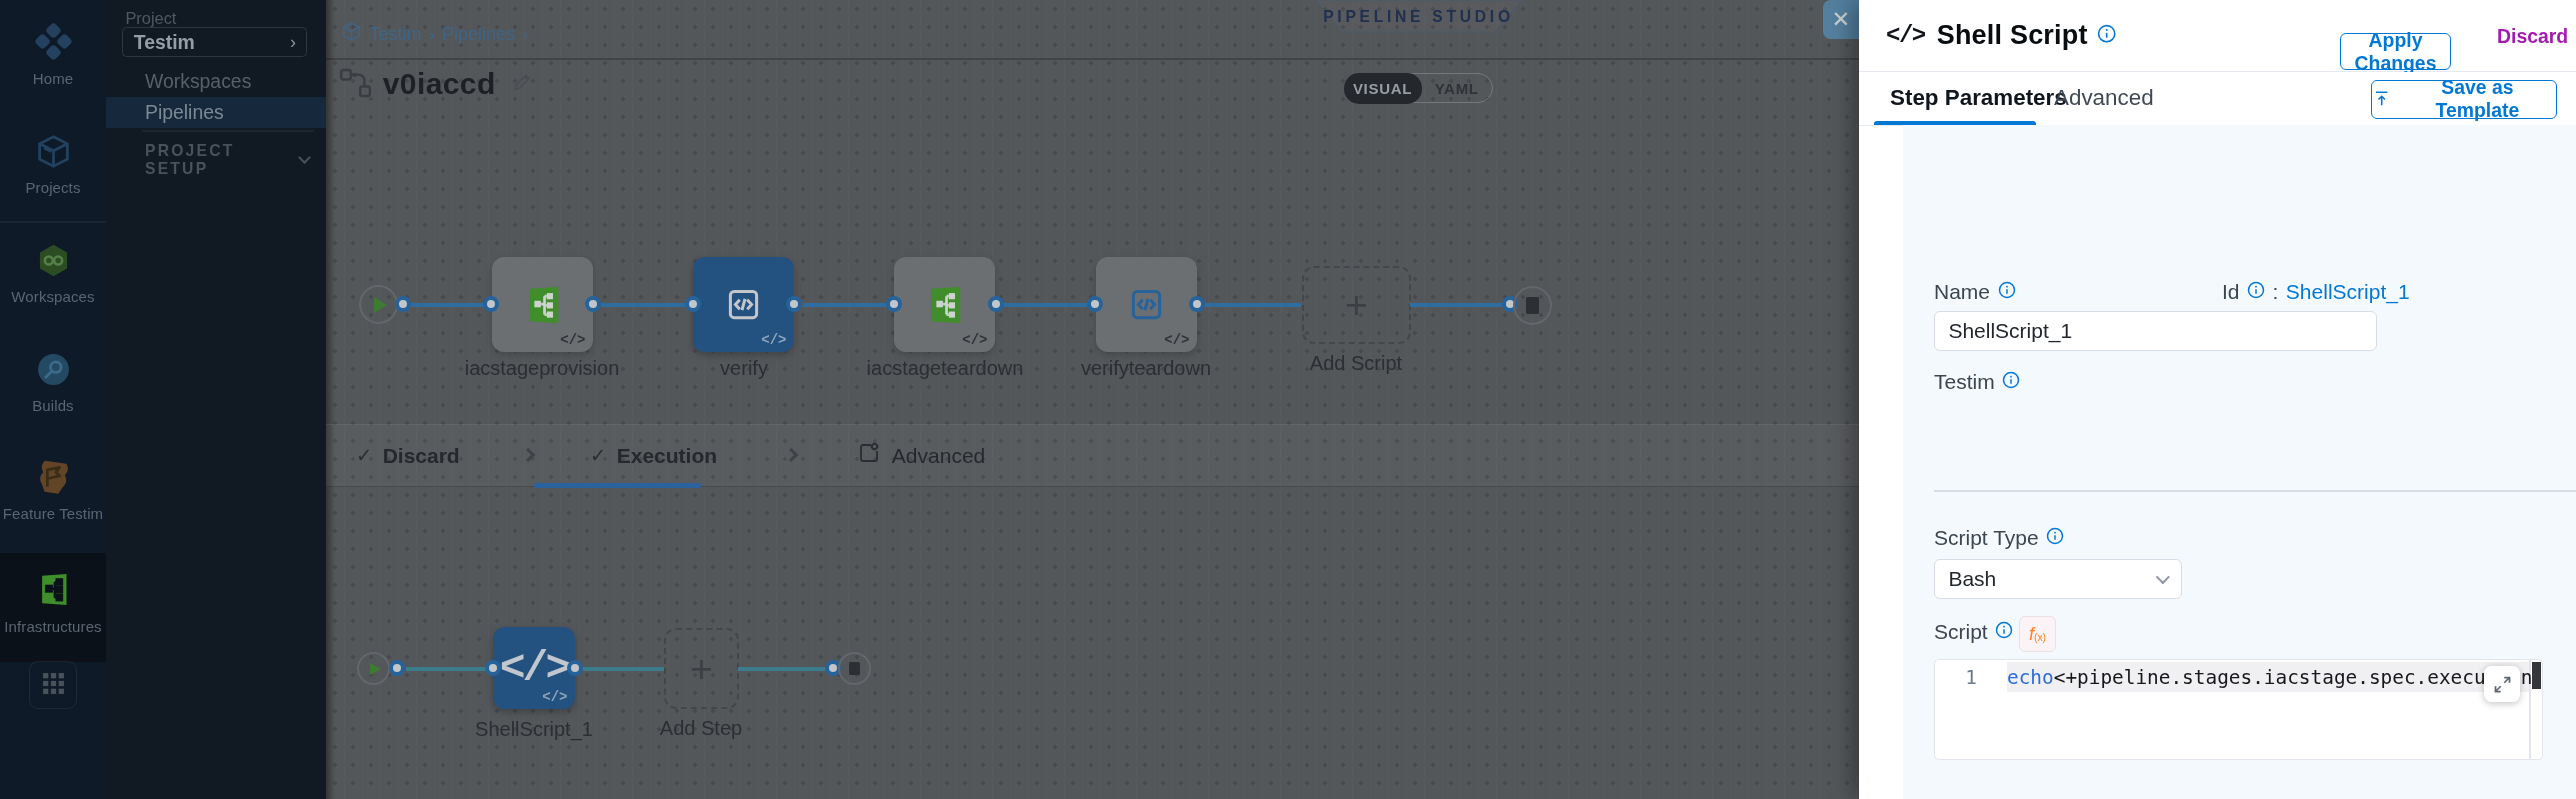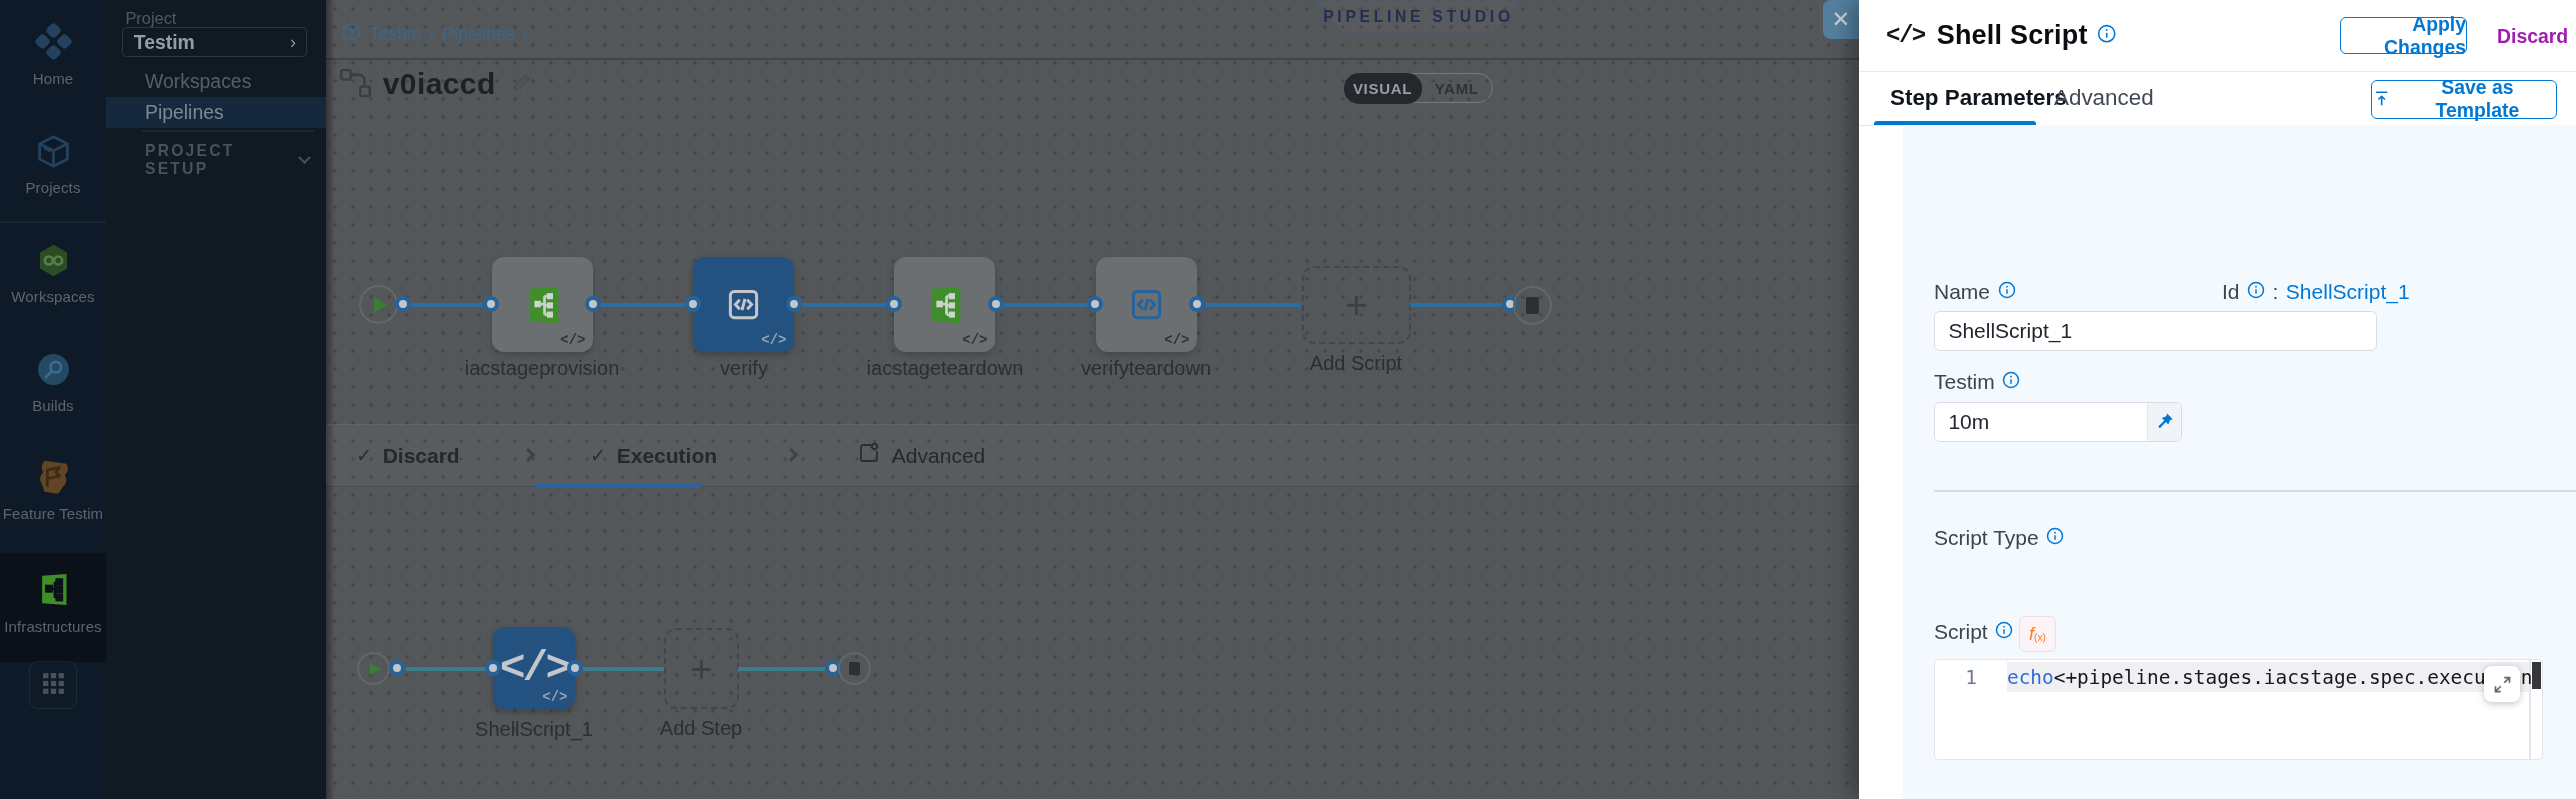--- a/index.html
+++ b/index.html
@@ -94,21 +94,21 @@
   
   .drawer { position:absolute; left:1859px; top:0; width:717px; height:799px; background:#ffffff;
     box-shadow:-7.5px 0 22.4px rgba(0,0,0,0.35); }
   .dw-header { position:absolute; left:0; top:0; width:717px; height:72px; border-bottom:1.5px solid #e9eaf1;
     display:flex; align-items:center; padding:0 27px; }
   .dw-title-icon { font-size:24px; font-weight:bold; color:#111418; letter-spacing:-1.5px;
     font-family:"Liberation Mono","DejaVu Sans Mono",monospace; margin-right:12px; }
   .dw-title { font-size:27px; font-weight:bold; color:#0a0d10; letter-spacing:0.2px; }
   .btn-outline { border:1.5px solid #0278d5; border-radius:6px; background:#fff; color:#0278d5;
     font-size:19.4px; font-weight:bold; display:flex; align-items:center; justify-content:center; }
-  .apply-btn { position:absolute; left:481px; top:17px; width:127px; height:37px;text-align:right; }
+  .apply-btn { position:absolute; left:481px; top:33px; width:111px; height:37px; }
   .discard { position:absolute; left:638px; top:25px; font-size:19.4px; font-weight:bold; color:#a21caf; }
   .dw-tabbar { position:absolute; left:0; top:72px; width:717px; height:54px; background:#fff; border-bottom:1.5px solid #e4e7ee; }
   .dw-tab-active { position:absolute; left:31px; top:13.4px; font-size:22.4px; font-weight:bold; color:#10161d; }
   .dw-tab { position:absolute; left:195px; top:13.4px; font-size:22.4px; color:#3f4854; }
   .dw-tab-underline { position:absolute; left:15px; bottom:0; width:162px; height:4.5px; background:#0278d5; border-radius:3px 3px 0 0; }
   .save-tpl-btn { position:absolute; left:512px; top:7.5px; width:186px; height:39px; gap:7.5px; }
   .dw-content { position:absolute; left:0; top:125px; width:717px; height:674px; background:#f4f9fd;margin-left:44px; }
 
   .fld-label { position:absolute; display:flex; align-items:center; gap:7.5px; font-size:21px; color:#3c4650; }
   .txt-input { position:absolute; height:40px; background:#fff; border:1.5px solid #d9dbe6; border-radius:6px;
@@ -489,41 +489,37 @@
       <div class="fld-label" style="left:31px;top:245px">
         <span>Testim</span>
         <span class="info-i">
           <svg width="18" height="18" viewBox="0 0 24 24" fill="none" stroke="#0278d5" stroke-width="2">
             <circle cx="12" cy="12" r="10"></circle>
               <path d="M12 11v6"></path>
               <circle cx="12" cy="7.5" r="1.2" fill="#0278d5" stroke="none"></circle>
             </svg></span>
       </div>
 
-      <div class="timeout-wrap">
-        <div class="timeout-val">10m</div>
-        <div class="timeout-pin">
-          <svg width="19.4" height="19.4" viewBox="0 0 24 24">
-            <path d="M15 2l7 7-3.2 1-2.3 5.5-3-3L6 20l-2-2 7.5-7.5-3-3L14 5.2z" fill="#0278d5"></path>
-            </svg>
-        </div>
-      </div>
 
       <div class="dw-divider"></div>
 
       <div class="fld-label" style="left:31px;top:401px">
         <span>Script Type</span>
         <span class="info-i">
           <svg width="18" height="18" viewBox="0 0 24 24" fill="none" stroke="#0278d5" stroke-width="2">
             <circle cx="12" cy="12" r="10"></circle>
               <path d="M12 11v6"></path>
               <circle cx="12" cy="7.5" r="1.2" fill="#0278d5" stroke="none"></circle>
             </svg></span>
       </div>
 
+      <div class="select-box">
+        <span>Bash</span>
+        <span class="chev-down"></span>
+      </div>
 
       <div class="fld-label" style="left:31px;top:495px">
         <span>Script</span>
         <span class="info-i">
           <svg width="18" height="18" viewBox="0 0 24 24" fill="none" stroke="#0278d5" stroke-width="2">
             <circle cx="12" cy="12" r="10"></circle>
               <path d="M12 11v6"></path>
               <circle cx="12" cy="7.5" r="1.2" fill="#0278d5" stroke="none"></circle>
             </svg></span>
       </div>

